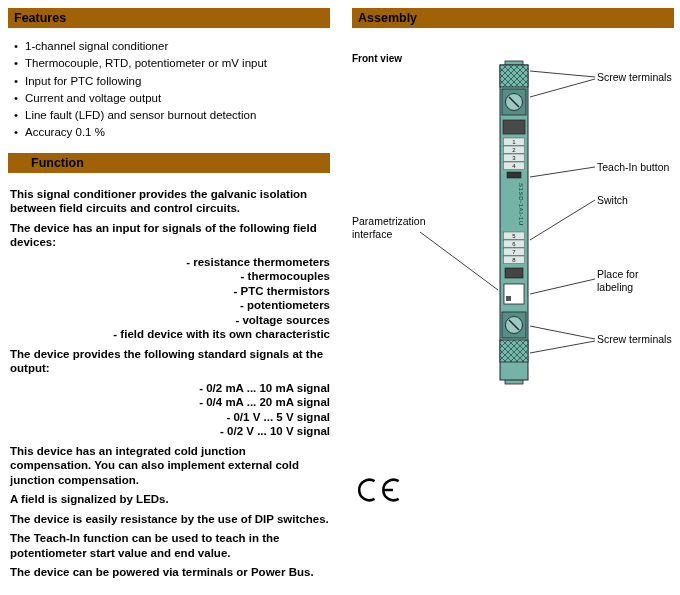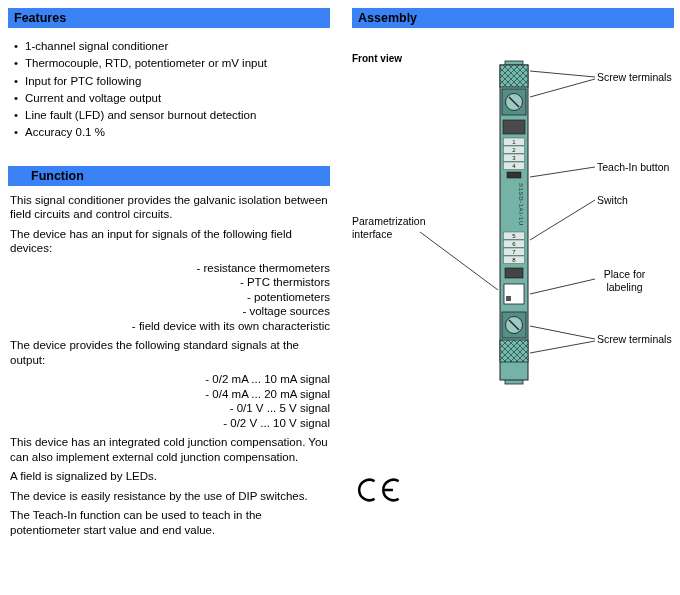--- a/index.html
+++ b/index.html
@@ -5,45 +5,45 @@
   html, body { margin:0; padding:0; }
   body {
     width:680px; height:595px; background:#ffffff; position:relative;
     font-family:"Liberation Sans", sans-serif; color:#000;
     -webkit-font-smoothing:antialiased;
   }
   .col-left  { position:absolute; left:8px;  top:8px; width:322px; }
   .col-right { position:absolute; left:352px; top:8px; width:322px; }
 
   .section-header {
-    background:#3b82f6; height:20px; line-height:20px;
+    background:#a16207; height:20px; line-height:20px;
     padding-left:6px; font-weight:bold; font-size:12.5px;
   }
-  .mt { margin-top:24px;padding-left:23px; }
+  .mt { margin-top:11px;padding-left:23px; }
 
   .features-list { margin:10px 0 0 0; padding:0 0 0 6px; list-style:none; }
   .features-list li {
     position:relative; padding-left:11px; line-height:17.3px; font-size:11.5px;
   }
   .features-list li::before { content:"\2022"; position:absolute; left:0; top:0; }
 
-  .function-text { margin-top:7px; padding-left:2px; font-size:11.5px; line-height:14.5px; }
+  .function-text { margin-top:14px; padding-left:2px; font-size:11.5px; line-height:14.5px;font-weight:bold; }
   .function-text .para  { margin:5px 0; }
   .function-text .tight { margin:0;text-align:right; }
 
   .diagram { position:relative; margin-top:12px; height:480px; }
   .diagram svg.drawing { position:absolute; left:0; top:0; }
   .front-view { position:absolute; left:0; top:13px; font-size:10px; font-weight:bold; }
 
   .lbl { position:absolute; font-size:10.5px; line-height:12.5px; white-space:nowrap; }
   .lbl-screw-top    { left:245px; top:31px;  }
   .lbl-teachin      { left:245px; top:121px; }
   .lbl-switch       { left:245px; top:154px; }
   .lbl-param        { left:0px;   top:175px; width:80px; white-space:normal; }
-  .lbl-labeling     { left:245px; top:228px; width:55px; white-space:normal;text-align:center; }
+  .lbl-labeling     { left:245px; top:228px; width:55px; white-space:normal; }
   .lbl-screw-bottom { left:245px; top:293px; }
 
   .ce-wrap { position:absolute; left:2px; top:436px; }
 
   svg text { font-family:"Liberation Sans", sans-serif; }
 </style>
 </head>
 <body>
 
 <div class="col-left">
@@ -62,33 +62,35 @@
   </ul>
 
   <div class="section-header mt">
     <span>Function</span>
   </div>
 
   <div class="function-text">
     <div class="para">This signal conditioner provides the galvanic isolation between field circuits and control circuits.</div>
     <div class="para">The device has an input for signals of the following field devices:</div>
     <div class="tight">- resistance thermometers</div>
+    <div class="tight">- thermocouples</div>
     <div class="tight">- PTC thermistors</div>
     <div class="tight">- potentiometers</div>
     <div class="tight">- voltage sources</div>
     <div class="tight">- field device with its own characteristic</div>
     <div class="para">The device provides the following standard signals at the output:</div>
     <div class="tight">- 0/2 mA ... 10 mA signal</div>
     <div class="tight">- 0/4 mA ... 20 mA signal</div>
     <div class="tight">- 0/1 V ... 5 V signal</div>
     <div class="tight">- 0/2 V ... 10 V signal</div>
     <div class="para">This device has an integrated cold junction compensation. You can also implement external cold junction compensation.</div>
     <div class="para">A field is signalized by LEDs.</div>
     <div class="para">The device is easily resistance by the use of DIP switches.</div>
     <div class="para">The Teach-In function can be used to teach in the potentiometer start value and end value.</div>
+    <div class="para">The device can be powered via terminals or Power Bus.</div>
   </div>
 </div>
 
 <div class="col-right">
 
   <div class="section-header">
     <span>Assembly</span>
   </div>
 
   <div class="diagram">

